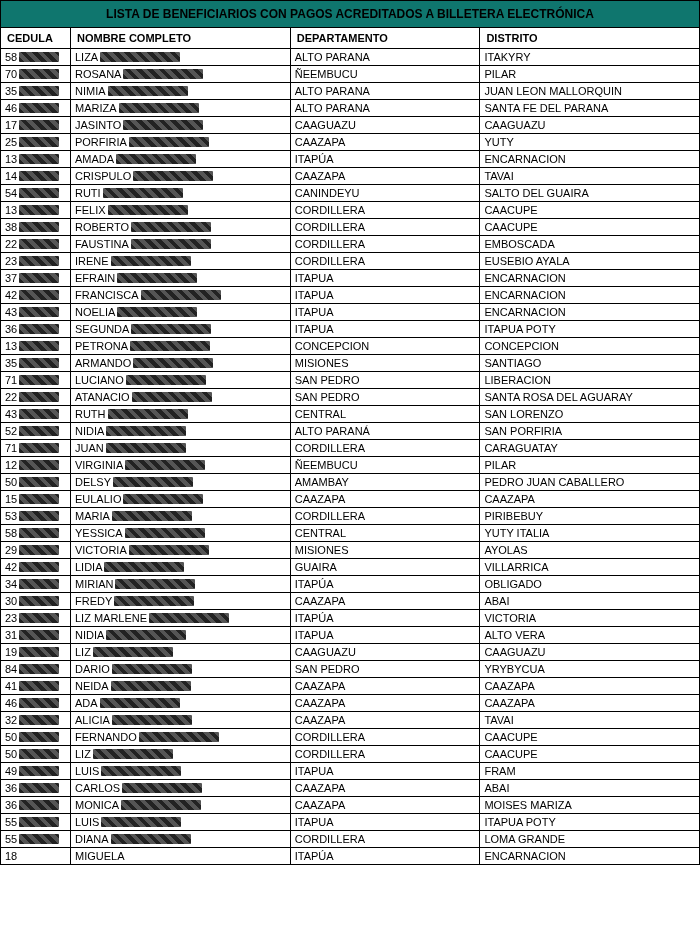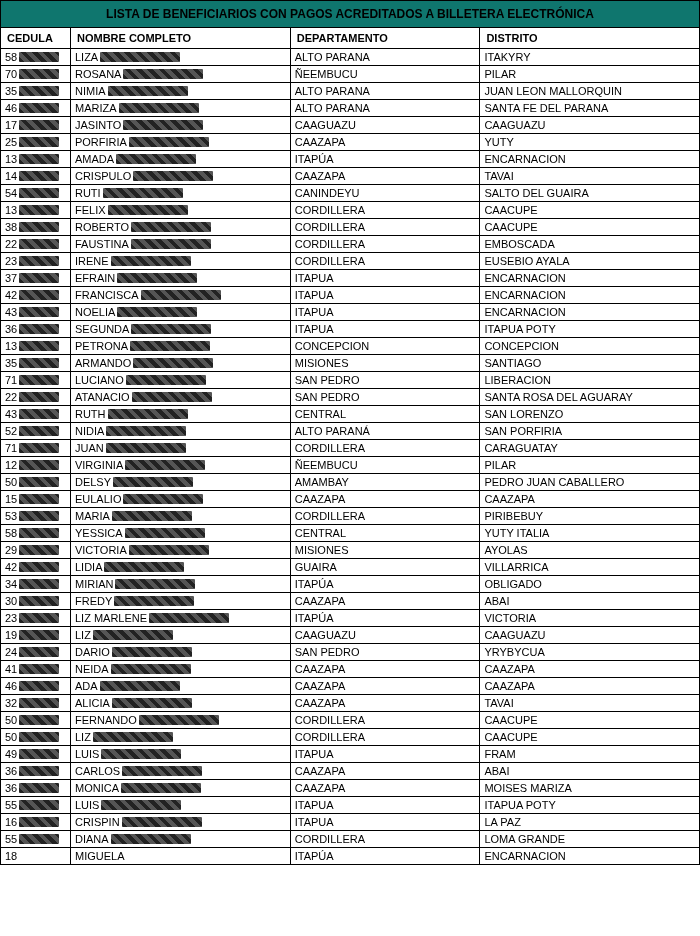--- a/index.html
+++ b/index.html
@@ -614,37 +614,53 @@
             <span>LIZ MARLENE</span>
             <span class="redacted" style="width:80px;"></span>
           </div>
         </td>
         <td class="col-dpto">ITAPÚA</td>
         <td class="col-dist">VICTORIA</td>
       </tr>
       <tr>
         <td class="col-cedula">
           <div class="cell-with-redact">
+            <span>31</span>
+            <span class="redacted" style="width:40px;"></span>
+          </div>
+        </td>
+        <td class="col-nombre">
+          <div class="cell-with-redact">
+            <span>NIDIA</span>
+            <span class="redacted" style="width:80px;"></span>
+          </div>
+        </td>
+        <td class="col-dpto">ITAPUA</td>
+        <td class="col-dist">ALTO VERA</td>
+      </tr>
+      <tr>
+        <td class="col-cedula">
+          <div class="cell-with-redact">
             <span>19</span>
             <span class="redacted" style="width:40px;"></span>
           </div>
         </td>
         <td class="col-nombre">
           <div class="cell-with-redact">
             <span>LIZ</span>
             <span class="redacted" style="width:80px;"></span>
           </div>
         </td>
         <td class="col-dpto">CAAGUAZU</td>
         <td class="col-dist">CAAGUAZU</td>
       </tr>
       <tr>
         <td class="col-cedula">
           <div class="cell-with-redact">
-            <span>24</span>
+            <span>84</span>
             <span class="redacted" style="width:40px;"></span>
           </div>
         </td>
         <td class="col-nombre">
           <div class="cell-with-redact">
             <span>DARIO</span>
             <span class="redacted" style="width:80px;"></span>
           </div>
         </td>
         <td class="col-dpto">SAN PEDRO</td>
@@ -786,36 +802,20 @@
           </div>
         </td>
         <td class="col-nombre">
           <div class="cell-with-redact">
             <span>LUIS</span>
             <span class="redacted" style="width:80px;"></span>
           </div>
         </td>
         <td class="col-dpto">ITAPUA</td>
         <td class="col-dist">ITAPUA POTY</td>
-      </tr>
-      <tr>
-        <td class="col-cedula">
-          <div class="cell-with-redact">
-            <span>16</span>
-            <span class="redacted" style="width:40px;"></span>
-          </div>
-        </td>
-        <td class="col-nombre">
-          <div class="cell-with-redact">
-            <span>CRISPIN</span>
-            <span class="redacted" style="width:80px;"></span>
-          </div>
-        </td>
-        <td class="col-dpto">ITAPUA</td>
-        <td class="col-dist">LA PAZ</td>
       </tr>
       <tr>
         <td class="col-cedula">
           <div class="cell-with-redact">
             <span>55</span>
             <span class="redacted" style="width:40px;"></span>
           </div>
         </td>
         <td class="col-nombre">
           <div class="cell-with-redact">

